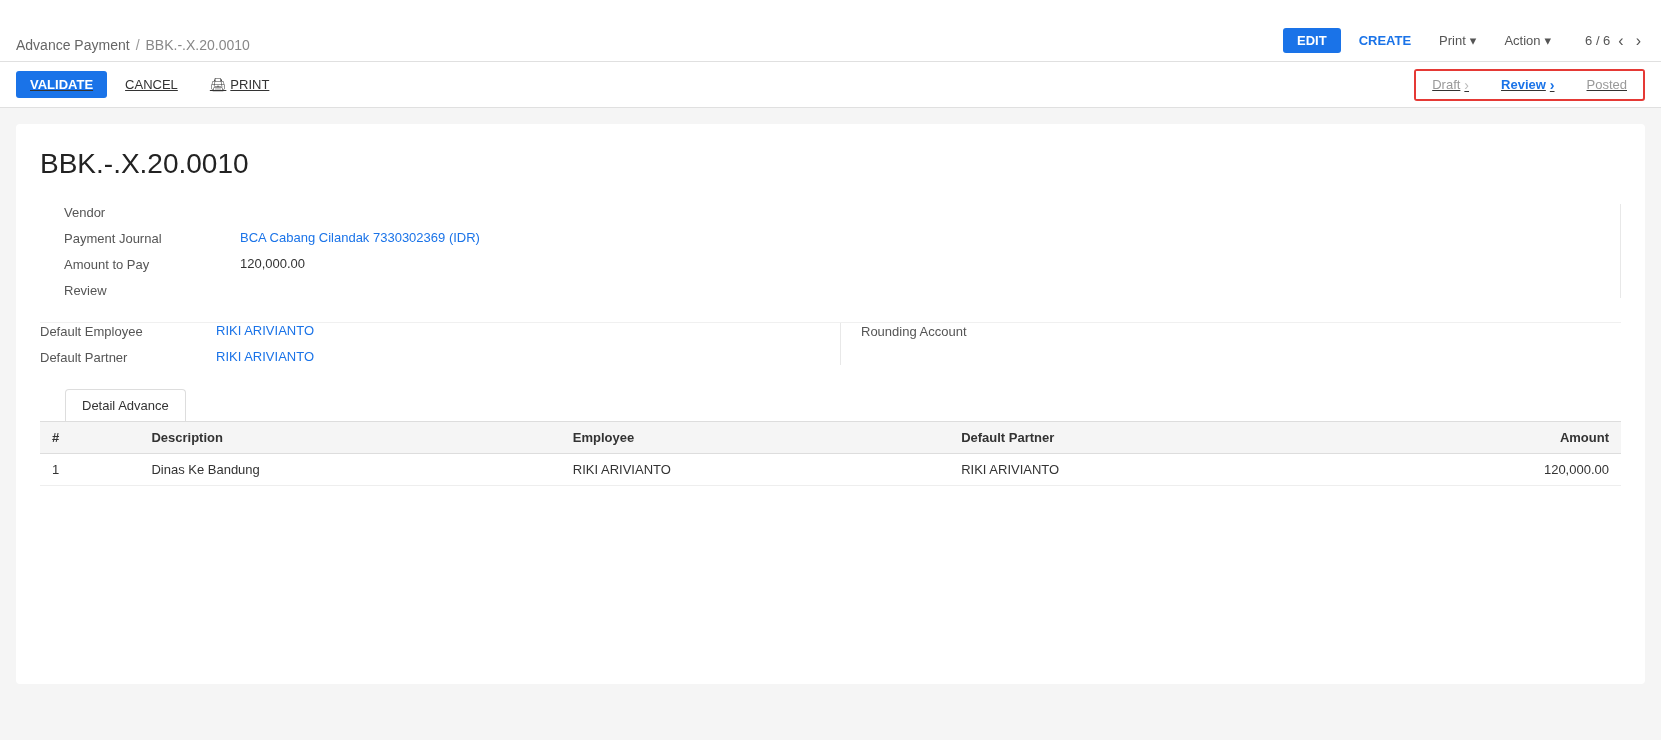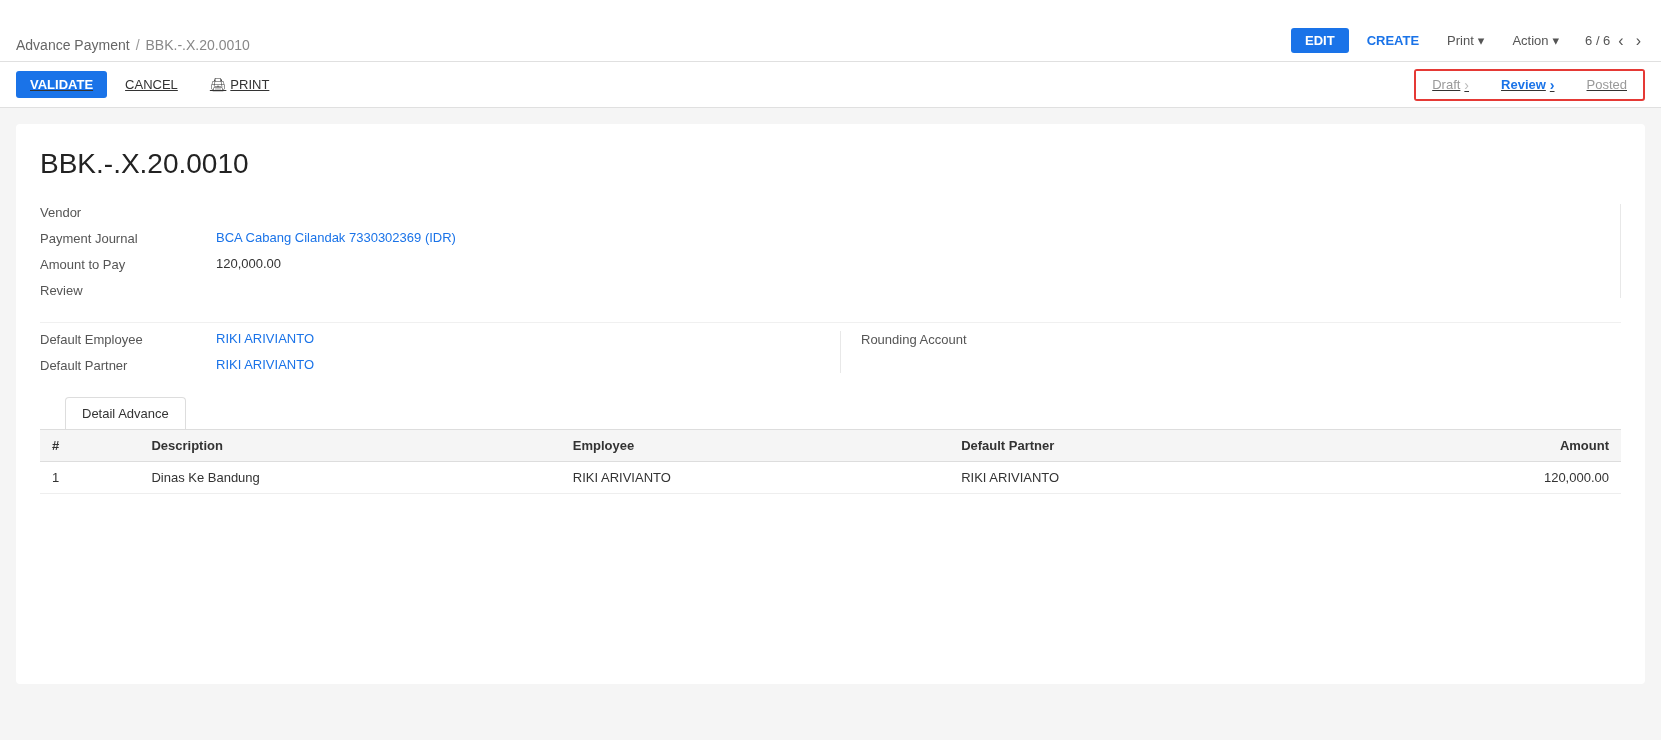--- a/index.html
+++ b/index.html
@@ -64,21 +64,21 @@
       font-size: 13px;
       color: #555;
       display: flex;
       align-items: center;
       gap: 4px;
     }
     .pagination {
       display: flex;
       align-items: center;
       gap: 4px;
-      margin-left: 8px;
+      margin-left: 16px;
       color: #555;
       font-size: 13px;
     }
     .pag-btn {
       background: none;
       border: none;
       cursor: pointer;
       color: #555;
       font-size: 16px;
       padding: 2px 4px;
@@ -168,20 +168,21 @@
       font-size: 28px;
       font-weight: 300;
       color: #222;
       margin-bottom: 24px;
     }
 
     .form-section {
       display: flex;
       gap: 24px;
       margin-bottom: 24px;
+      margin-left: 24px;
     }
     .form-left {
       flex: 1;
       display: grid;
       grid-template-columns: 160px 1fr;
       gap: 10px 16px;
       align-items: start;
       border-right: 1px solid #e8e8e8;
       padding-right: 40px;
     }
@@ -206,21 +207,21 @@
       color: #1a73e8;
       font-size: 13px;
       cursor: pointer;
       text-decoration: none;
     }
 
     .form-section-2 {
       display: flex;
       gap: 20px;
       margin-bottom: 24px;
-      padding-top: 8px;
+      padding-top: 0;
       border-top: 1px solid #f0f0f0;
     }
 
     
     .tab-container {
       margin-top: 16px;
     }
     .tab-header {
       display: flex;
       border-bottom: 1px solid #ddd;

